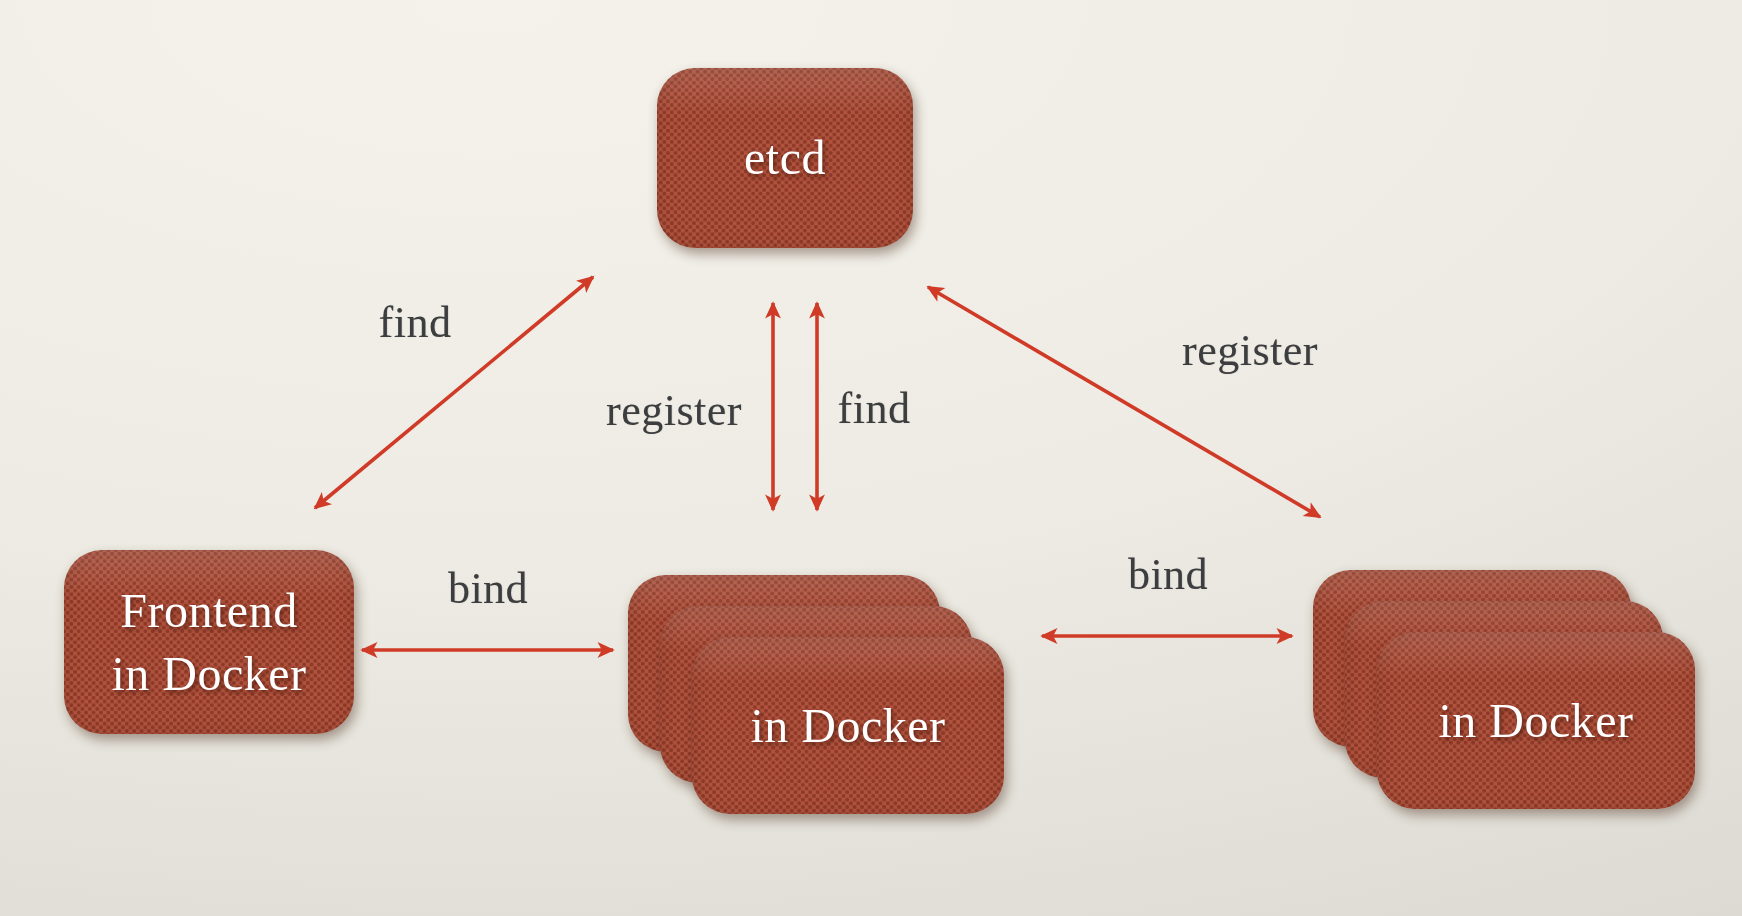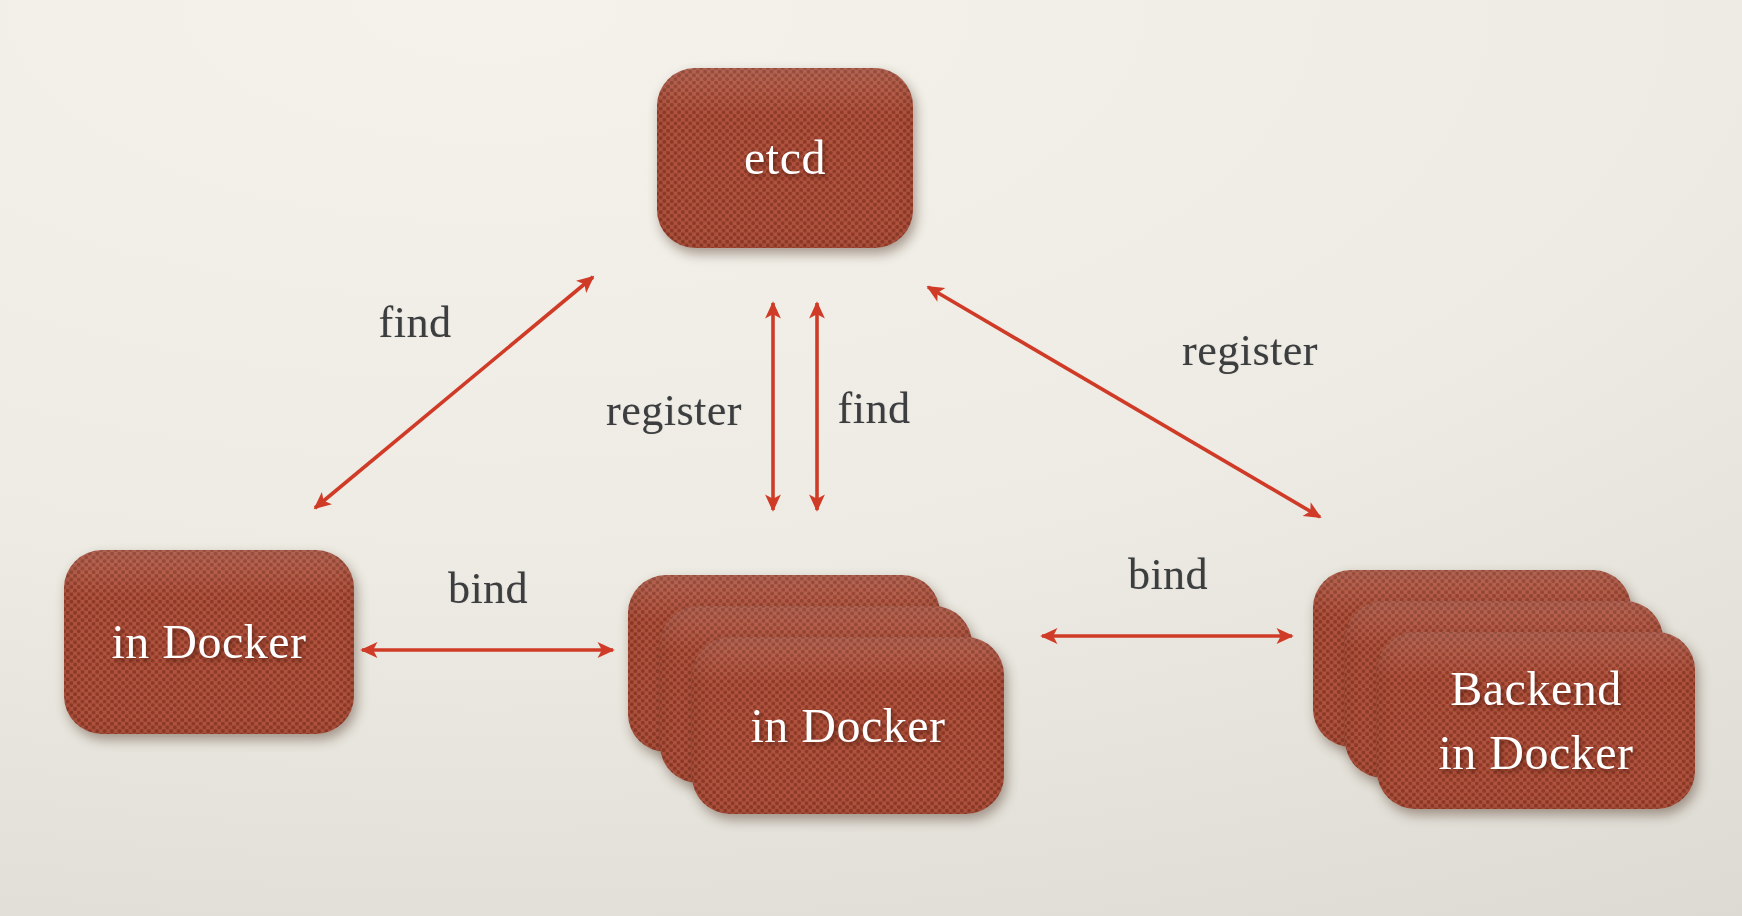--- a/index.html
+++ b/index.html
@@ -52,35 +52,35 @@
 
 <div class="canvas" style="width: 1742px; height: 916px; background: radial-gradient(135% 118% at 28% 0%, rgb(244, 242, 235) 0%, rgb(237, 235, 227) 52%, rgb(220, 218, 210) 100%);">
   <div>
       <div class="node-box" style="left: 657px; top: 68px; width: 256px; height: 180px; background-color: rgb(176, 83, 62); background-image: linear-gradient(rgba(255, 255, 255, 0.12), rgba(255, 255, 255, 0) 26%), radial-gradient(circle, rgb(142, 58, 40) 1.7px, rgba(0, 0, 0, 0) 2.3px), radial-gradient(circle, rgb(142, 58, 40) 1.7px, rgba(0, 0, 0, 0) 2.3px); background-size: auto, 7.4px 7.4px, 7.4px 7.4px; background-position: 0px 0px, 0px 0px, 3.7px 3.7px;">
         <div class="node-label" style="color: rgb(255, 255, 255);">
           <div>etcd</div>
         </div>
       </div>
       <div class="node-box" style="left: 64px; top: 550px; width: 290px; height: 184px; background-color: rgb(176, 83, 62); background-image: linear-gradient(rgba(255, 255, 255, 0.12), rgba(255, 255, 255, 0) 26%), radial-gradient(circle, rgb(142, 58, 40) 1.7px, rgba(0, 0, 0, 0) 2.3px), radial-gradient(circle, rgb(142, 58, 40) 1.7px, rgba(0, 0, 0, 0) 2.3px); background-size: auto, 7.4px 7.4px, 7.4px 7.4px; background-position: 0px 0px, 0px 0px, 3.7px 3.7px;">
         <div class="node-label" style="color: rgb(255, 255, 255);">
+          <div>Frontend</div>
           <div>in Docker</div>
         </div>
       </div>
       <div class="node-box" style="left: 628px; top: 575px; width: 312px; height: 177px; background-color: rgb(176, 83, 62); background-image: linear-gradient(rgba(255, 255, 255, 0.12), rgba(255, 255, 255, 0) 26%), radial-gradient(circle, rgb(142, 58, 40) 1.7px, rgba(0, 0, 0, 0) 2.3px), radial-gradient(circle, rgb(142, 58, 40) 1.7px, rgba(0, 0, 0, 0) 2.3px); background-size: auto, 7.4px 7.4px, 7.4px 7.4px; background-position: 0px 0px, 0px 0px, 3.7px 3.7px;"></div>
       <div class="node-box" style="left: 660px; top: 606px; width: 312px; height: 177px; background-color: rgb(176, 83, 62); background-image: linear-gradient(rgba(255, 255, 255, 0.12), rgba(255, 255, 255, 0) 26%), radial-gradient(circle, rgb(142, 58, 40) 1.7px, rgba(0, 0, 0, 0) 2.3px), radial-gradient(circle, rgb(142, 58, 40) 1.7px, rgba(0, 0, 0, 0) 2.3px); background-size: auto, 7.4px 7.4px, 7.4px 7.4px; background-position: 0px 0px, 0px 0px, 3.7px 3.7px;"></div>
       <div class="node-box" style="left: 692px; top: 637px; width: 312px; height: 177px; background-color: rgb(176, 83, 62); background-image: linear-gradient(rgba(255, 255, 255, 0.12), rgba(255, 255, 255, 0) 26%), radial-gradient(circle, rgb(142, 58, 40) 1.7px, rgba(0, 0, 0, 0) 2.3px), radial-gradient(circle, rgb(142, 58, 40) 1.7px, rgba(0, 0, 0, 0) 2.3px); background-size: auto, 7.4px 7.4px, 7.4px 7.4px; background-position: 0px 0px, 0px 0px, 3.7px 3.7px;">
         <div class="node-label" style="color: rgb(255, 255, 255);">
           <div>in Docker</div>
         </div>
       </div>
       <div class="node-box" style="left: 1313px; top: 570px; width: 318px; height: 177px; background-color: rgb(176, 83, 62); background-image: linear-gradient(rgba(255, 255, 255, 0.12), rgba(255, 255, 255, 0) 26%), radial-gradient(circle, rgb(142, 58, 40) 1.7px, rgba(0, 0, 0, 0) 2.3px), radial-gradient(circle, rgb(142, 58, 40) 1.7px, rgba(0, 0, 0, 0) 2.3px); background-size: auto, 7.4px 7.4px, 7.4px 7.4px; background-position: 0px 0px, 0px 0px, 3.7px 3.7px;"></div>
       <div class="node-box" style="left: 1345px; top: 601px; width: 318px; height: 177px; background-color: rgb(176, 83, 62); background-image: linear-gradient(rgba(255, 255, 255, 0.12), rgba(255, 255, 255, 0) 26%), radial-gradient(circle, rgb(142, 58, 40) 1.7px, rgba(0, 0, 0, 0) 2.3px), radial-gradient(circle, rgb(142, 58, 40) 1.7px, rgba(0, 0, 0, 0) 2.3px); background-size: auto, 7.4px 7.4px, 7.4px 7.4px; background-position: 0px 0px, 0px 0px, 3.7px 3.7px;"></div>
       <div class="node-box" style="left: 1377px; top: 632px; width: 318px; height: 177px; background-color: rgb(176, 83, 62); background-image: linear-gradient(rgba(255, 255, 255, 0.12), rgba(255, 255, 255, 0) 26%), radial-gradient(circle, rgb(142, 58, 40) 1.7px, rgba(0, 0, 0, 0) 2.3px), radial-gradient(circle, rgb(142, 58, 40) 1.7px, rgba(0, 0, 0, 0) 2.3px); background-size: auto, 7.4px 7.4px, 7.4px 7.4px; background-position: 0px 0px, 0px 0px, 3.7px 3.7px;">
         <div class="node-label" style="color: rgb(255, 255, 255);">
-          <div>Backend</div>
           <div>in Docker</div>
         </div>
       </div>
     </div>
   <svg class="edges-layer" width="1742" height="916" viewBox="0 0 1742 916">
       <defs>
         <marker id="ah" viewBox="0 0 10 10" refX="8.6" refY="5" markerWidth="5.6" markerHeight="5" orient="auto-start-reverse" markerUnits="strokeWidth">
           <path d="M0,0.6 L9.6,5 L0,9.4 L2.4,5 Z" fill="#d03b27"></path>
         </marker>
       </defs>

